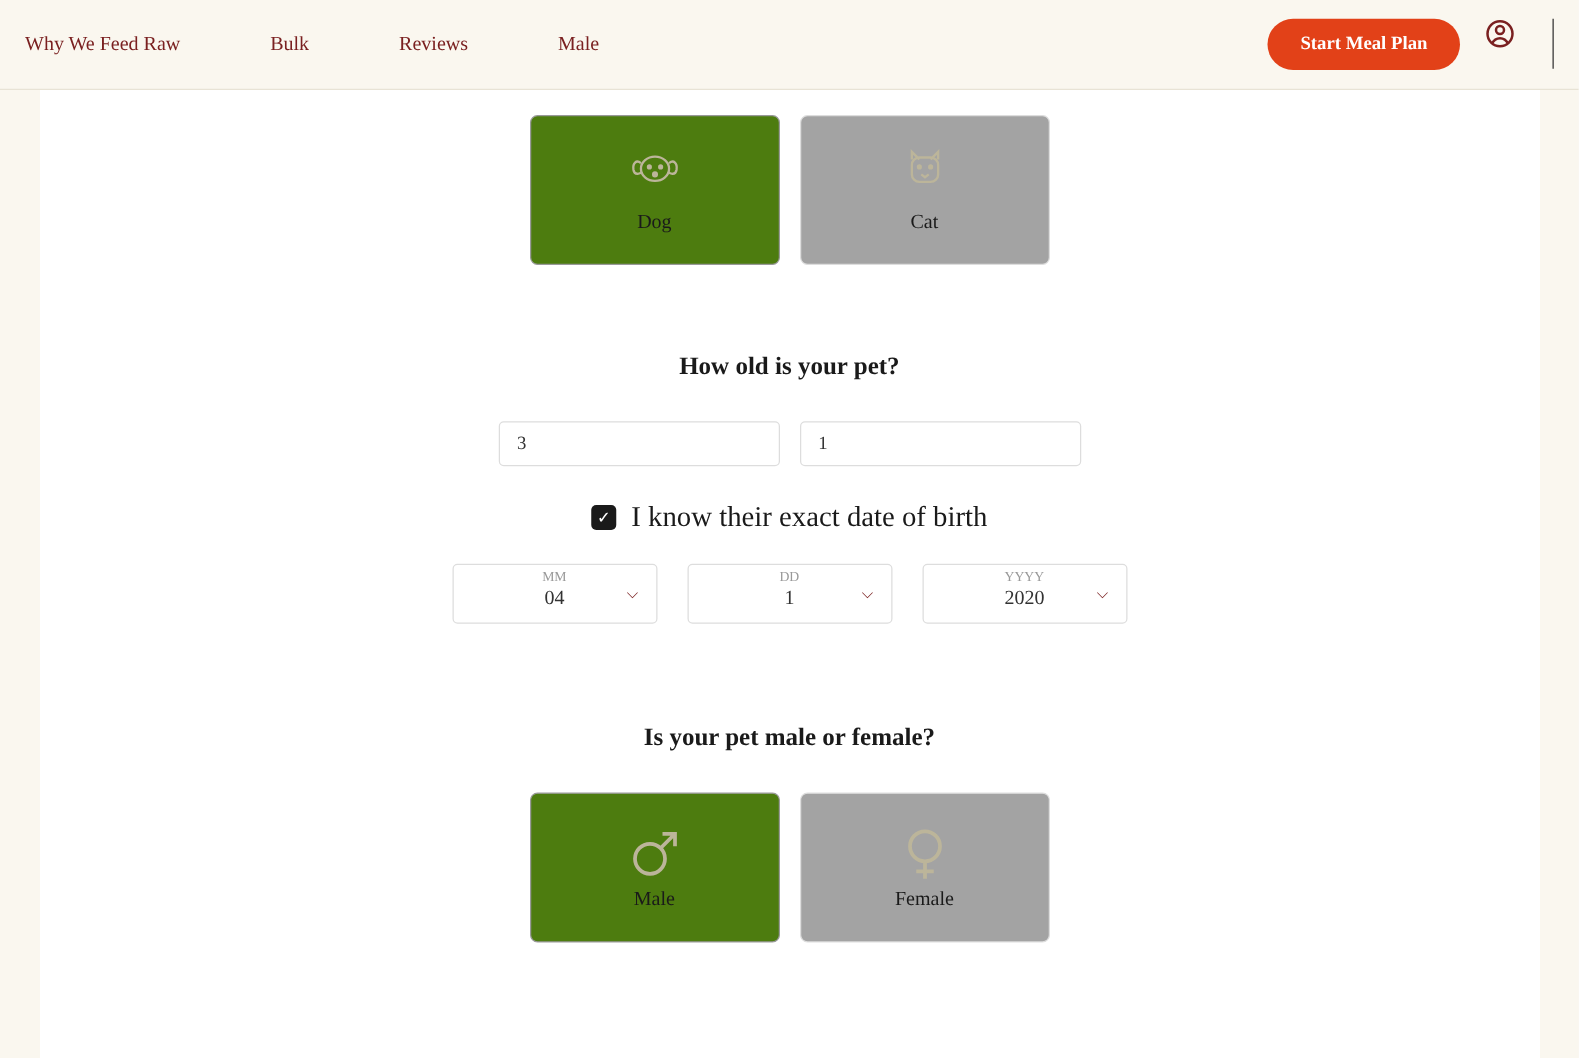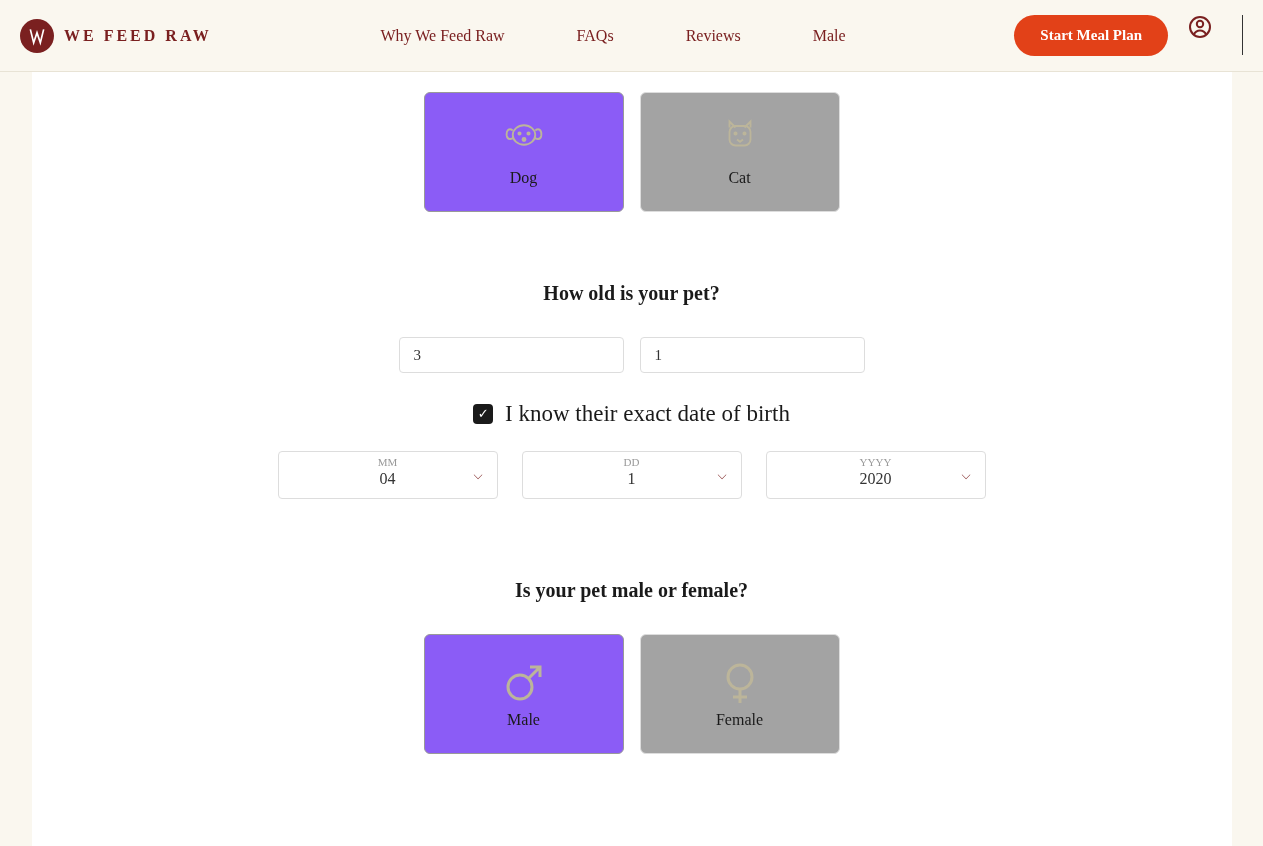--- a/index.html
+++ b/index.html
@@ -110,21 +110,21 @@
       border-radius: 6px;
       background: #a3a3a3;
       display: flex;
       flex-direction: column;
       align-items: center;
       justify-content: center;
       gap: 16px;
       cursor: pointer;
     }
     .option-card.selected {
-      background: #8b5cf6;
+      background: #4d7c0f;
       border-color: #999;
     }
     .option-icon {
       color: #bcb59a;
       width: 48px;
       height: 36px;
     }
     .option-label {
       font-size: 16px;
       color: #1a1a1a;
@@ -169,21 +169,21 @@
       font-size: 23px;
       color: #1a1a1a;
     }
     .date-row {
       display: flex;
       justify-content: center;
       gap: 24px;
       margin-bottom: 80px;
     }
     .date-select {
-      width: 220px;
+      width: 164px;
       height: 48px;
       border: 1px solid #ddd;
       border-radius: 4px;
       padding: 4px 14px;
       position: relative;
       cursor: pointer;
       background: #fff;
     }
     .date-select .floating-label {
       font-size: 11px;
@@ -204,31 +204,23 @@
       font-size: 12px;
     }
     .section {
       text-align: center;
     }
   </style>
 </head>
 <body>
 
 <div class="header">
-  <div class="logo-wrap">
-    <div class="logo-circle">
-      <svg width="20" height="20" viewBox="0 0 24 24" fill="none" stroke="currentColor" stroke-width="2">
-        <path d="M4 4 L8 20 L12 8 L16 20 L20 4"></path>
-      </svg>
-    </div>
-    <span class="logo-text">WE FEED RAW</span>
-  </div>
   <nav class="nav">
     <a href="#">Why We Feed Raw</a>
-    <a href="#">FAQs</a>
+    <a href="#">Bulk</a>
     <a href="#">Reviews</a>
     <a href="#">Male</a>
   </nav>
   <div class="header-right">
     <button class="cta">Start Meal Plan</button>
     <span class="account-icon">
       <svg width="24" height="24" viewBox="0 0 24 24" fill="none" stroke="currentColor" stroke-width="2">
         <circle cx="12" cy="12" r="10"></circle>
         <circle cx="12" cy="9" r="3.2"></circle>
         <path d="M5.5 20c1.5-3 4-4.5 6.5-4.5s5 1.5 6.5 4.5"></path>

